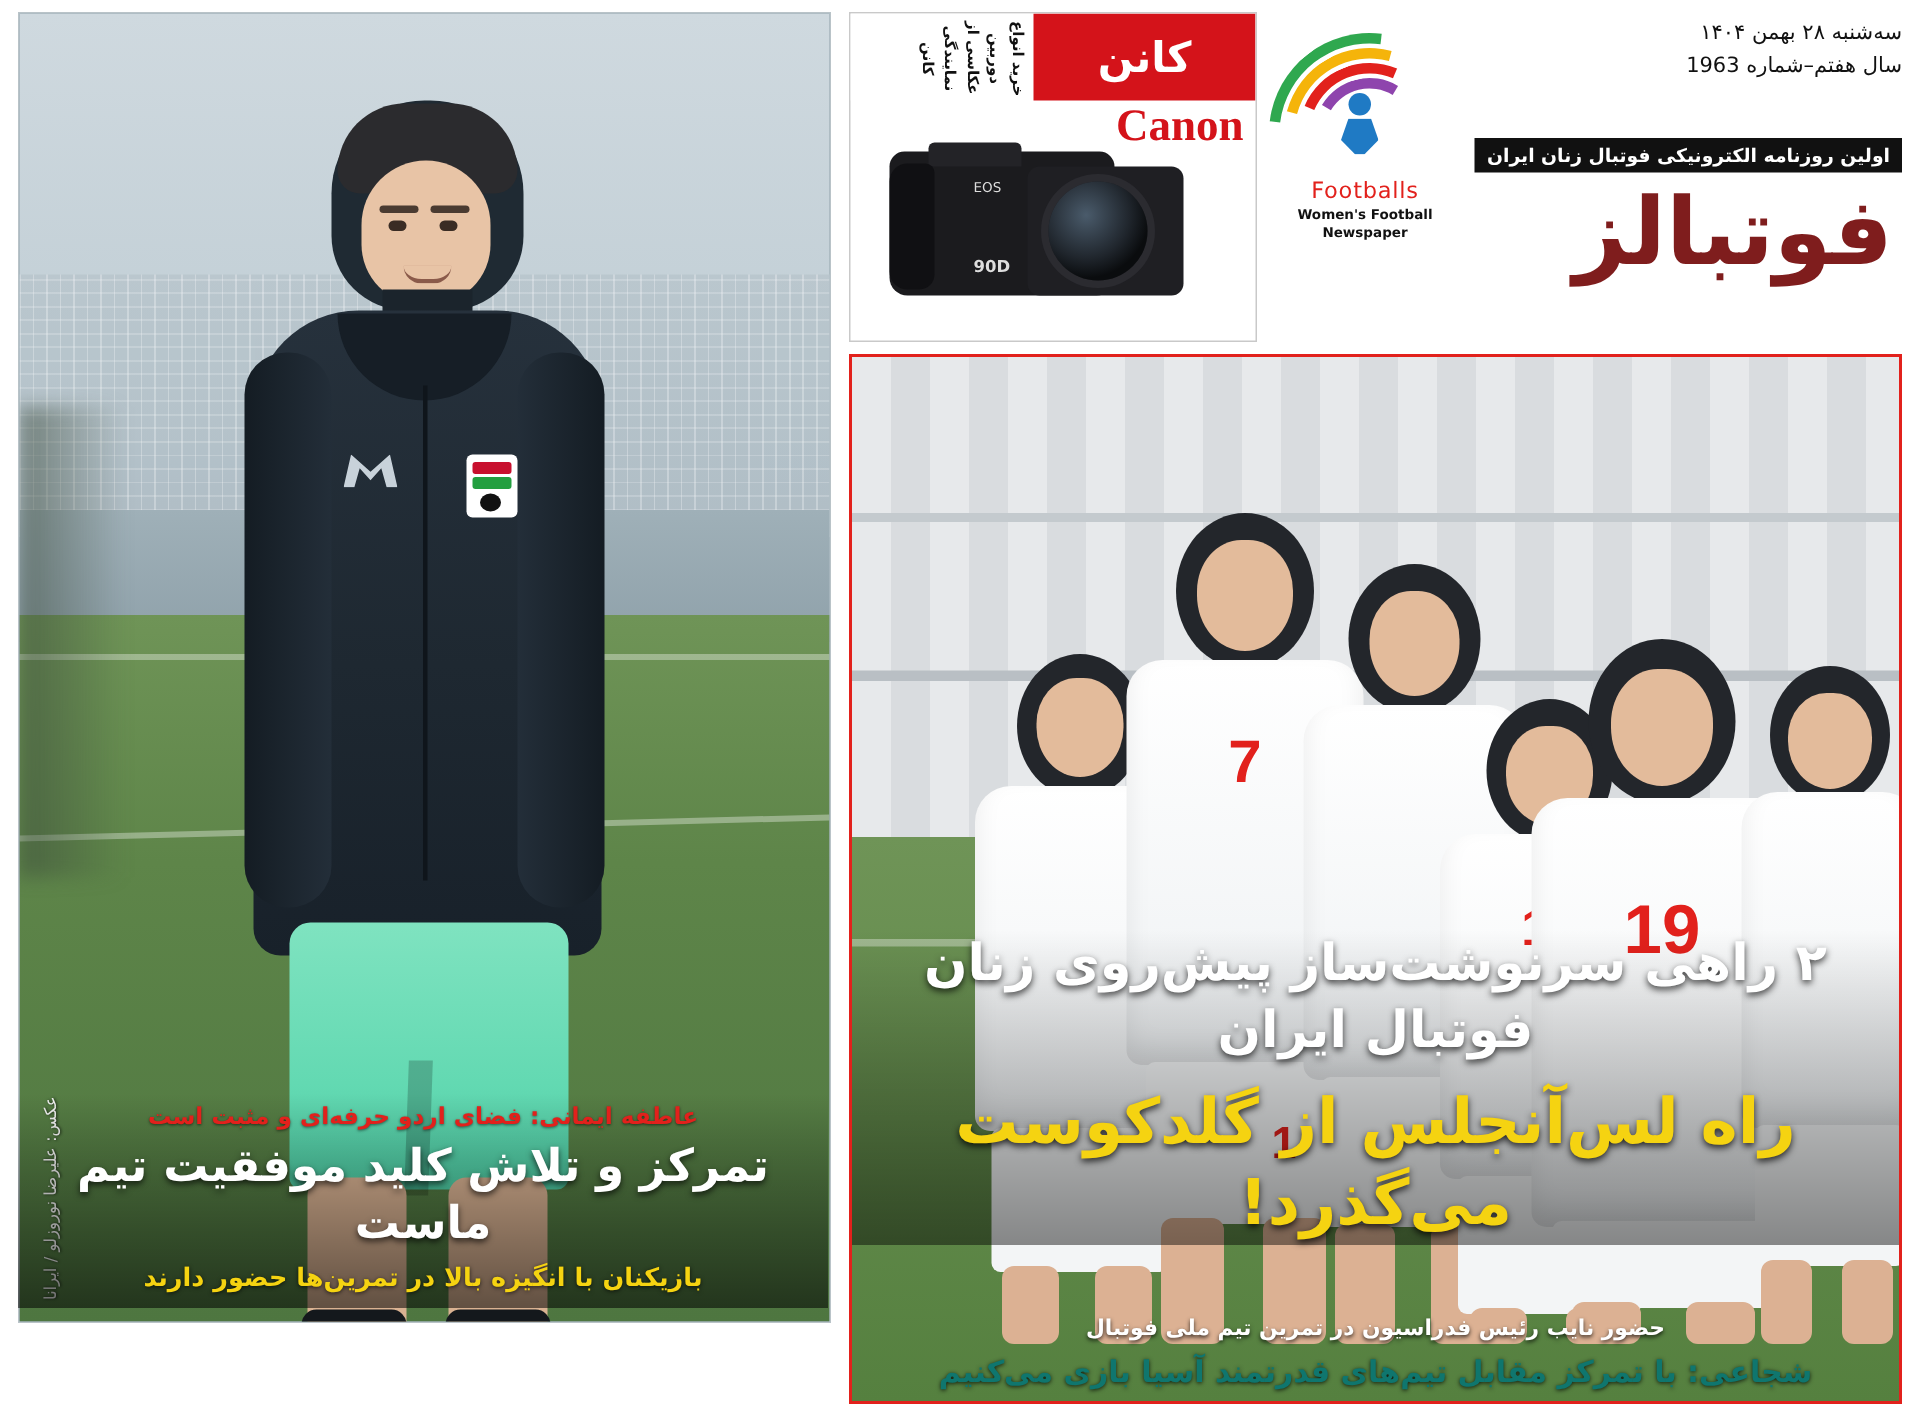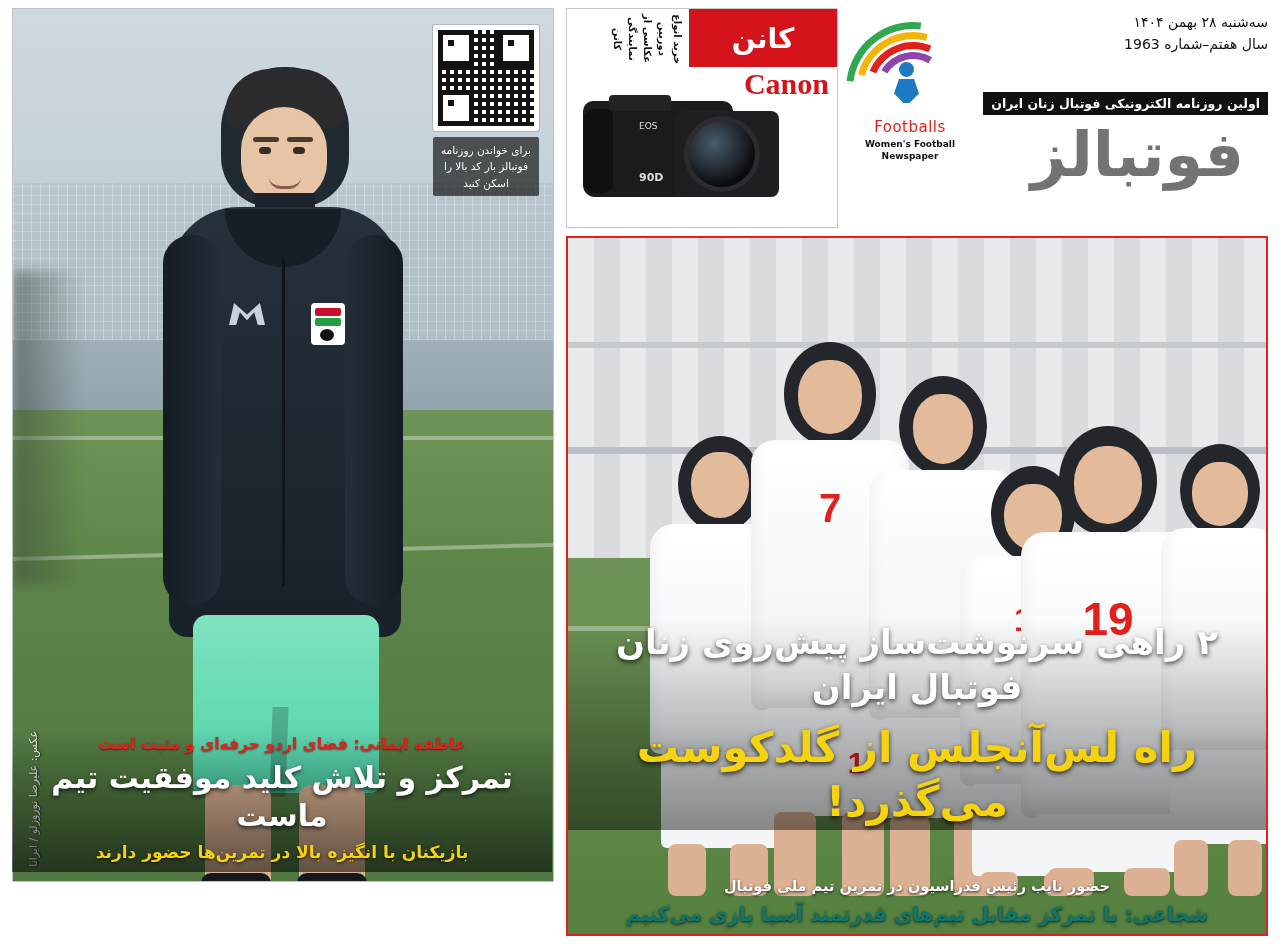--- a/index.html
+++ b/index.html
@@ -144,40 +144,40 @@
   .canon-red{
     position:absolute;right:0;top:0;width:148px;height:58px;background:#d4131a;
     display:flex;align-items:center;justify-content:center;
   }
   .canon-red span{color:#fff;font-size:28px;font-weight:bold;letter-spacing:1px;}
   .ad-vtext{
     position:absolute;right:152px;top:4px;height:52px;width:58px;
     writing-mode:vertical-rl;color:#111;font-size:10px;line-height:1.5;text-align:center;font-weight:bold;
   }
   .canon-word{position:absolute;right:8px;top:58px;color:#d4131a;font-size:30px;font-weight:bold;font-family:"Liberation Serif",serif;}
-  .cam{position:absolute;left:16px;top:86px;width:216px;height:118px;}
+  .cam{position:absolute;left:26px;top:86px;width:216px;height:118px;}
   .cam-body{position:absolute;left:0;top:6px;width:150px;height:96px;background:#1b1b1e;border-radius:10px 10px 12px 12px;}
   .cam-top{position:absolute;left:26px;top:0;width:62px;height:16px;background:#232327;border-radius:4px 4px 0 0;}
   .cam-grip{position:absolute;left:0;top:14px;width:30px;height:84px;background:#101013;border-radius:12px 6px 10px 12px;}
   .cam-lens{position:absolute;left:92px;top:16px;width:104px;height:86px;background:#1f1f23;border-radius:8px;}
   .cam-lens:after{content:"";position:absolute;left:14px;top:10px;width:66px;height:66px;border-radius:50%;
     background:radial-gradient(circle at 38% 34%,#4a5b6b 0%,#20262d 48%,#0a0c0e 70%);box-shadow:0 0 0 5px #2b2b30;}
   .cam-eos{position:absolute;left:56px;top:26px;color:#ddd;font-size:9px;}
   .cam-mod{position:absolute;left:56px;top:76px;color:#ddd;font-size:11px;font-weight:bold;}
 
   
   .masthead{position:absolute;left:846px;top:8px;width:422px;height:218px;}
   .md-date{position:absolute;right:0;top:4px;text-align:right;color:#111;font-size:14px;line-height:1.55;}
   .md-site{position:absolute;right:0;top:56px;color:#d4131a;font-size:19px;font-weight:bold;}
   .md-tag{
     position:absolute;right:0;top:84px;background:#111;color:#fff;font-size:12.5px;
     padding:4px 8px;font-weight:bold;white-space:nowrap;
   }
   .md-logo{
-    position:absolute;right:24px;top:110px;color:#737373;font-size:62px;font-weight:bold;
+    position:absolute;right:6px;top:110px;color:#7f1d1d;font-size:62px;font-weight:bold;
     font-family:"DejaVu Sans",sans-serif;letter-spacing:-1px;
   }
   .brand-mark{position:absolute;left:0;top:14px;width:128px;height:130px;}
   .brand-arc{position:absolute;left:0;top:0;width:120px;height:78px;}
   .brand-arc i{position:absolute;left:0;top:0;width:120px;height:120px;border-radius:50%;
     border:7px solid transparent;}
   .brand-arc i:nth-child(1){border-top-color:#2fa84f;transform:rotate(-38deg);}
   .brand-arc i:nth-child(2){width:100px;height:100px;left:10px;top:10px;border-top-color:#f5b40a;transform:rotate(-30deg);}
   .brand-arc i:nth-child(3){width:80px;height:80px;left:20px;top:20px;border-top-color:#e2211c;transform:rotate(-22deg);}
   .brand-arc i:nth-child(4){width:60px;height:60px;left:30px;top:30px;border-top-color:#8e44ad;transform:rotate(-14deg);}
@@ -263,31 +263,20 @@
           <u></u>
         </div>
       <div class="shorts"></div>
       <div class="shorts-gap"></div>
       <div class="leg l"></div>
       <div class="leg r"></div>
       <div class="sock l"></div>
       <div class="sock r"></div>
     </div>
 
-    <div class="qr-box">
-      <div class="qr">
-        <div class="qr-inner">
-          <span class="qr-eye tl"></span>
-          <span class="qr-eye tr"></span>
-          <span class="qr-eye bl"></span>
-        </div>
-      </div>
-      <div class="qr-cap">برای خواندن روزنامه فوتبالز
-بار کد بالا را اسکن کنید</div>
-    </div>
 
     <div class="photo-credit">عکس: علیرضا نوروزلو / ایرانا</div>
   </div>
 
   <div class="left-heads">
     <div class="kicker-red">عاطفه ایمانی: فضای اردو حرفه‌ای و مثبت است</div>
     <div class="head-white">تمرکز و تلاش کلید موفقیت تیم ماست</div>
     <div class="sub-yellow">بازیکنان با انگیزه بالا در تمرین‌ها حضور دارند</div>
   </div>
 

